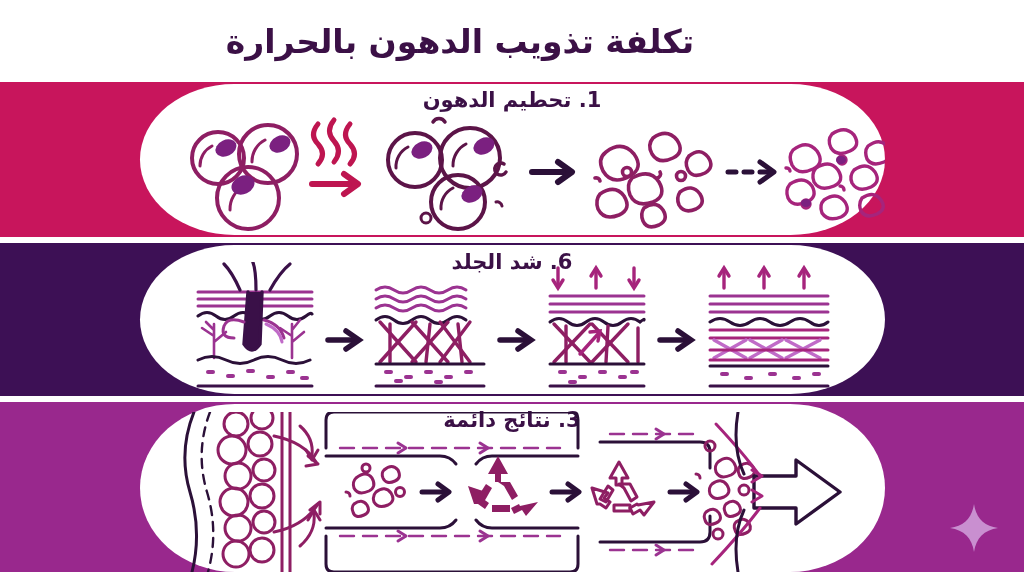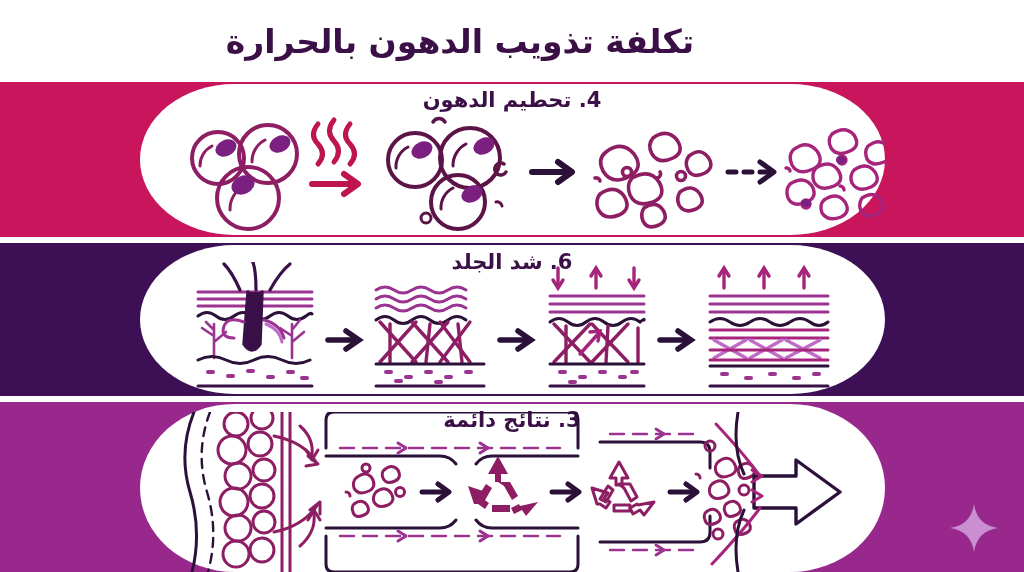--- a/index.html
+++ b/index.html
@@ -45,21 +45,21 @@
 <body>
 
 <div class="stage">
 
   <div class="title-zone">
     <div class="title-text">تكلفة تذويب الدهون بالحرارة</div>
   </div>
 
   <div class="band b1"></div>
   <div class="capsule cap1"></div>
-  <div class="band-heading h1">4. تحطيم الدهون</div>
+  <div class="band-heading h1">1. تحطيم الدهون</div>
 
   <svg class="art a1" viewBox="0 0 745 125">
     <g fill="none" stroke-linecap="round" stroke-linejoin="round">
 
       <g stroke="#8E1E63" stroke-width="4">
         <circle cx="78" cy="48" r="26"></circle>
         <circle cx="128" cy="44" r="29"></circle>
         <circle cx="108" cy="88" r="31"></circle>
         <path d="M60 56 a22 22 0 0 1 12 -20" stroke-width="3"></path>
         <path d="M112 52 a24 24 0 0 1 13 -22" stroke-width="3"></path>

